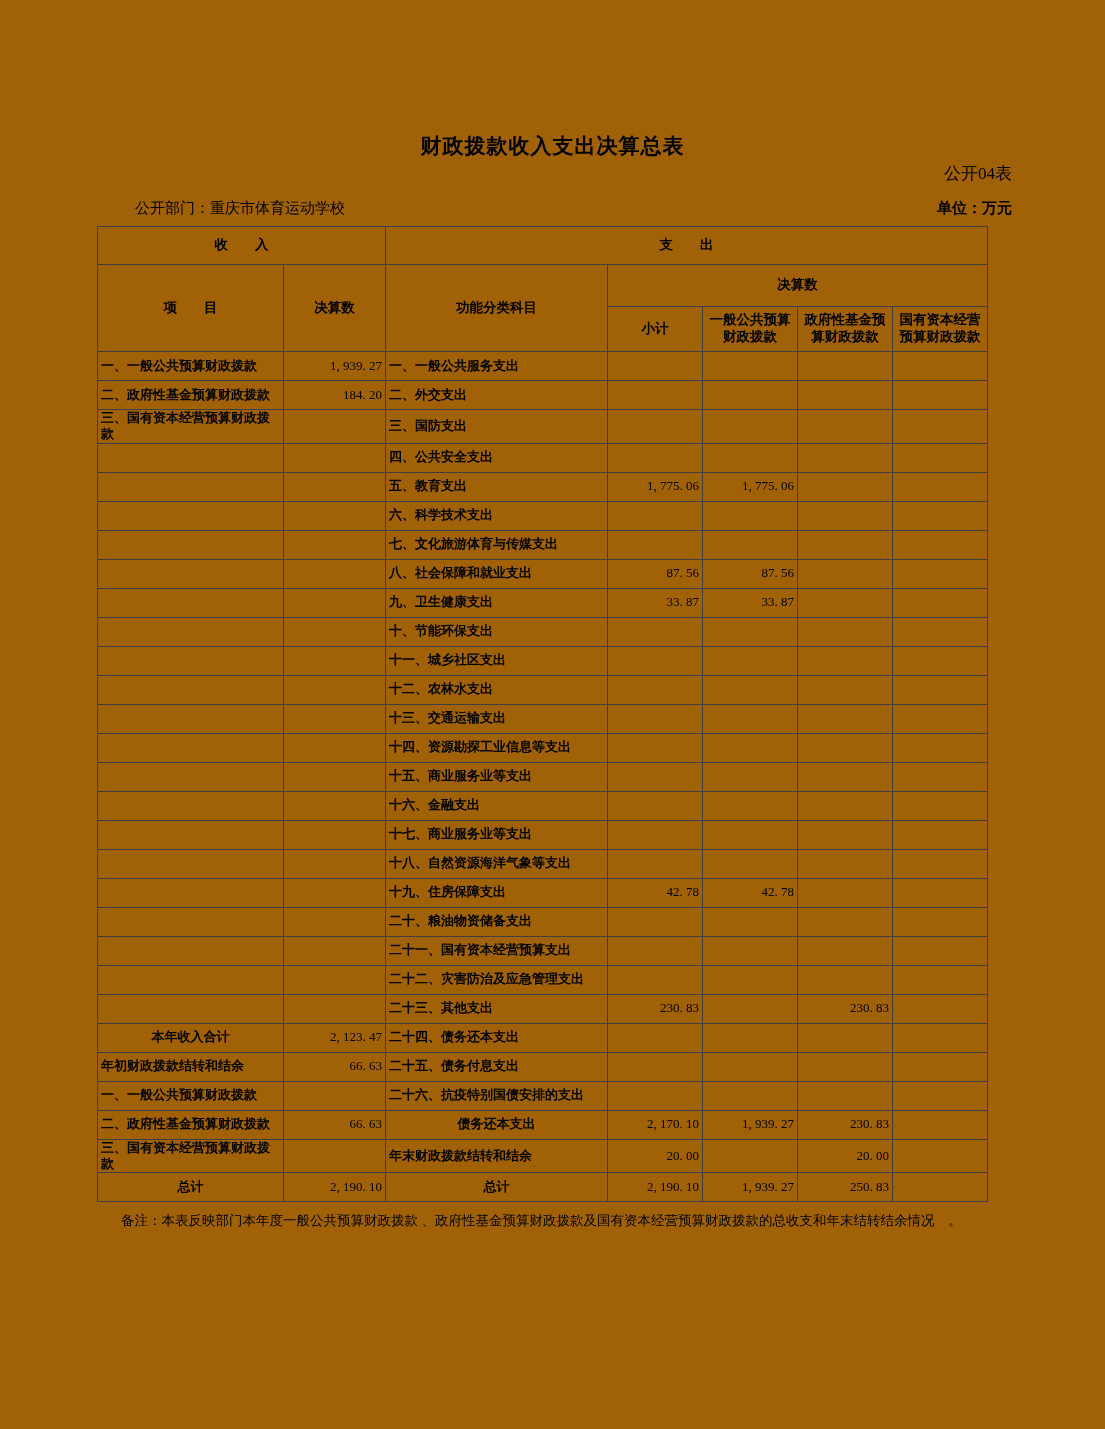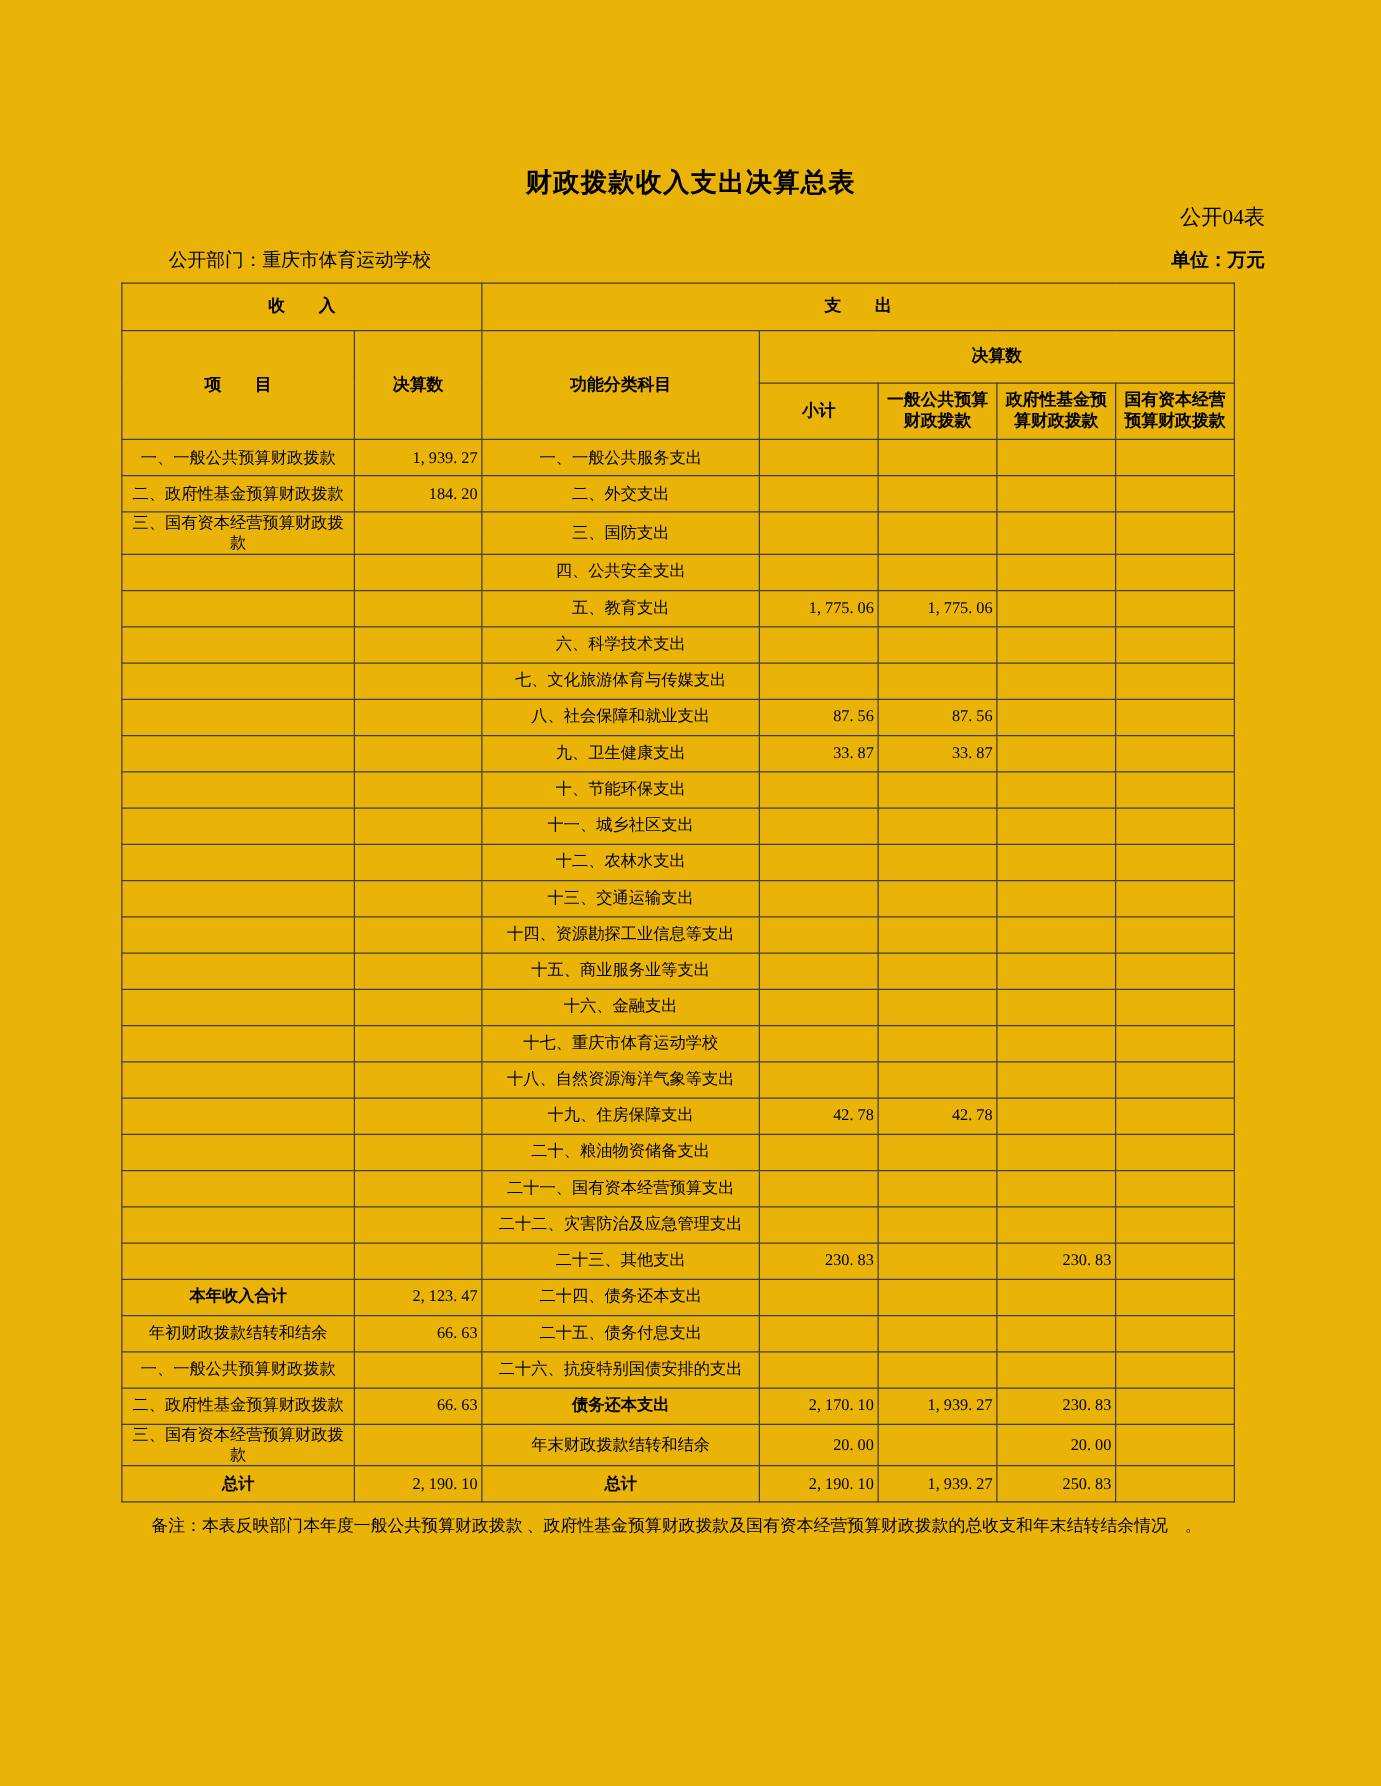--- a/index.html
+++ b/index.html
@@ -6,21 +6,21 @@
     margin: 0;
     padding: 0;
     background: #ffffff;
     color: #000000;
     font-family: "Liberation Serif", serif;
   }
   #page {
     position: relative;
     width: 1105px;
     height: 1429px;
-    background: #eab308;
+    background: #a16207;
     overflow: hidden;
   }
   #doc-title {
     position: absolute;
     top: 132px;
     left: 0;
     width: 1105px;
     text-align: center;
     font-family: "Liberation Sans", sans-serif;
     font-size: 21px;
@@ -65,21 +65,21 @@
   #main-table th {
     font-family: "Liberation Sans", sans-serif;
     font-weight: bold;
     text-align: center;
     font-size: 13.5px;
   }
   tr.h1 th { height: 37px; font-size: 14.5px; }
   tr.h2 th { height: 41px; }
   tr.h3 th { height: 44px; padding: 0 2px; }
   #main-table td { height: 28px; }
-  td.c-item { text-align: center; }
+  td.c-item { text-align: left; font-weight: bold; }
   td.c-num  { text-align: right; padding-right: 4px; font-size: 13px; }
   td.bold-center {
     text-align: center;
     font-weight: bold;
     font-family: "Liberation Sans", sans-serif;
   }
   #note-line {
     position: absolute;
     top: 1212px;
     left: 97px;
@@ -270,21 +270,21 @@
           <td class="c-num"></td>
           <td class="c-item">十六、金融支出</td>
           <td class="c-num"></td>
           <td class="c-num"></td>
           <td class="c-num"></td>
           <td class="c-num"></td>
         </tr>
         <tr>
           <td class="c-item"></td>
           <td class="c-num"></td>
-          <td class="c-item">十七、重庆市体育运动学校</td>
+          <td class="c-item">十七、商业服务业等支出</td>
           <td class="c-num"></td>
           <td class="c-num"></td>
           <td class="c-num"></td>
           <td class="c-num"></td>
         </tr>
         <tr>
           <td class="c-item"></td>
           <td class="c-num"></td>
           <td class="c-item">十八、自然资源海洋气象等支出</td>
           <td class="c-num"></td>

